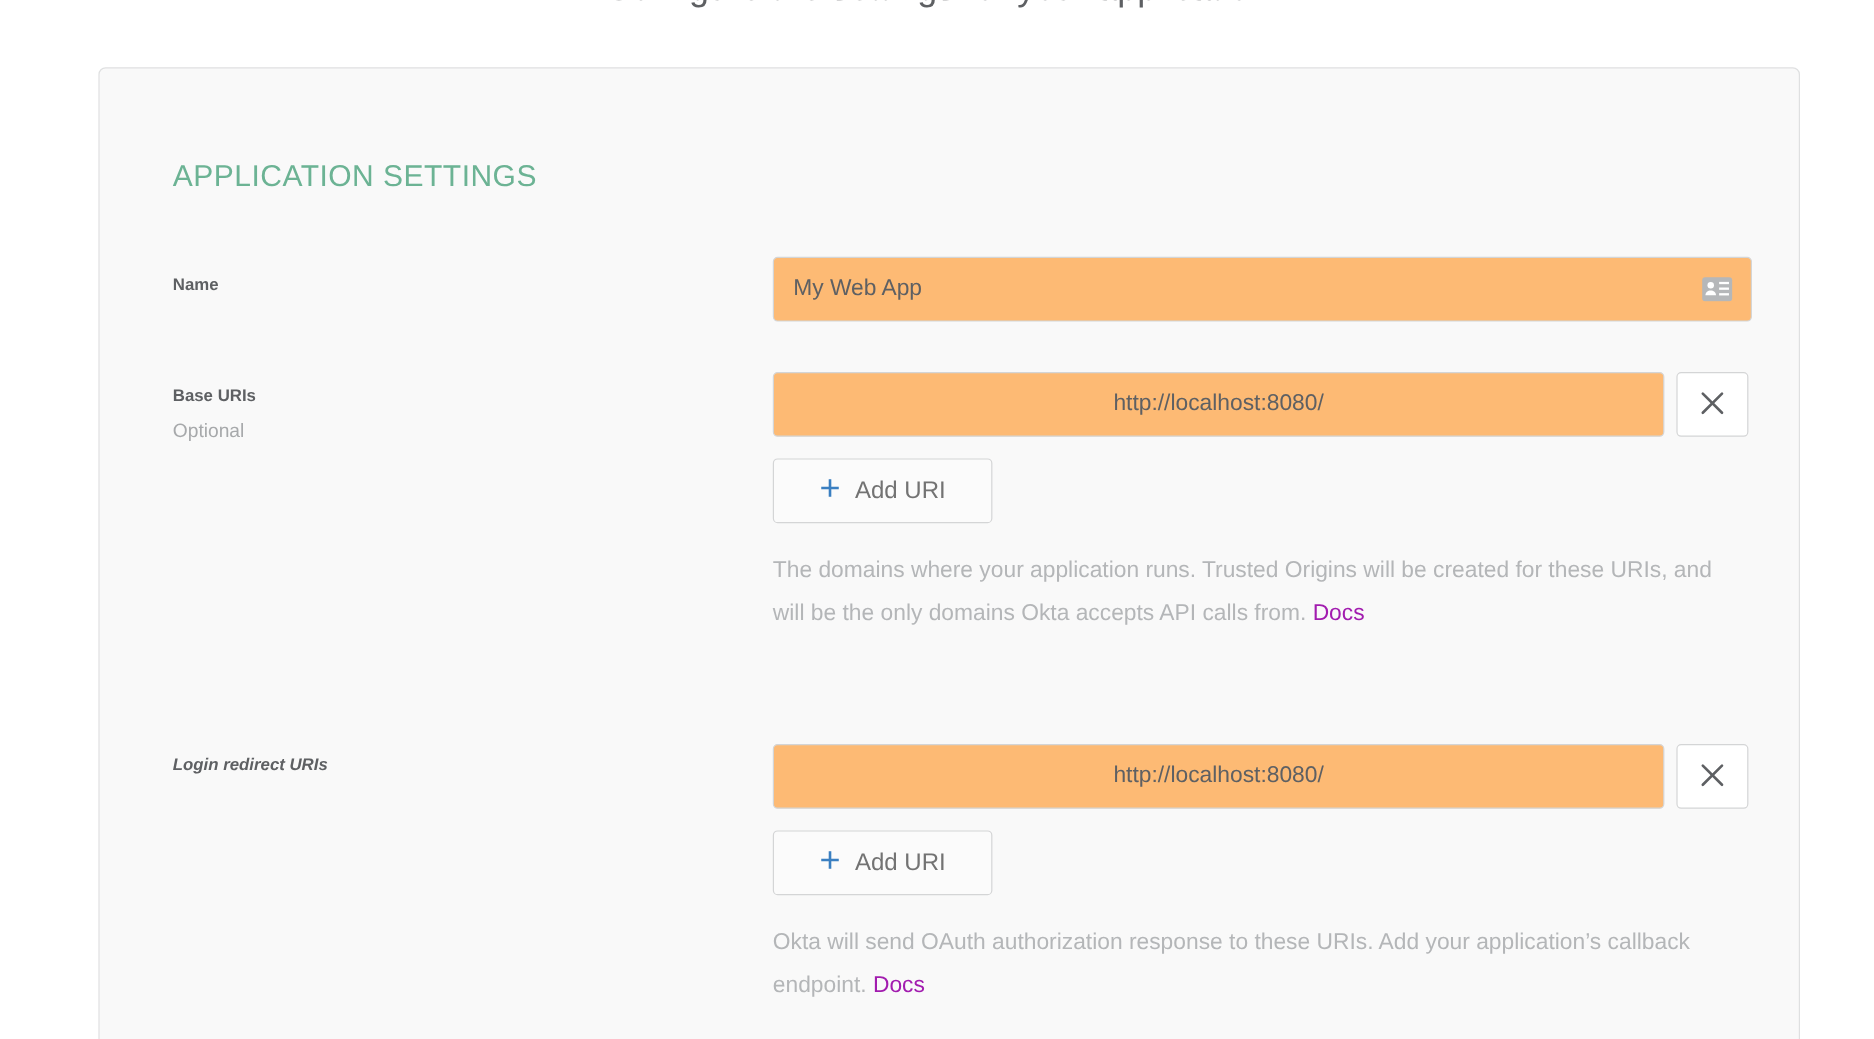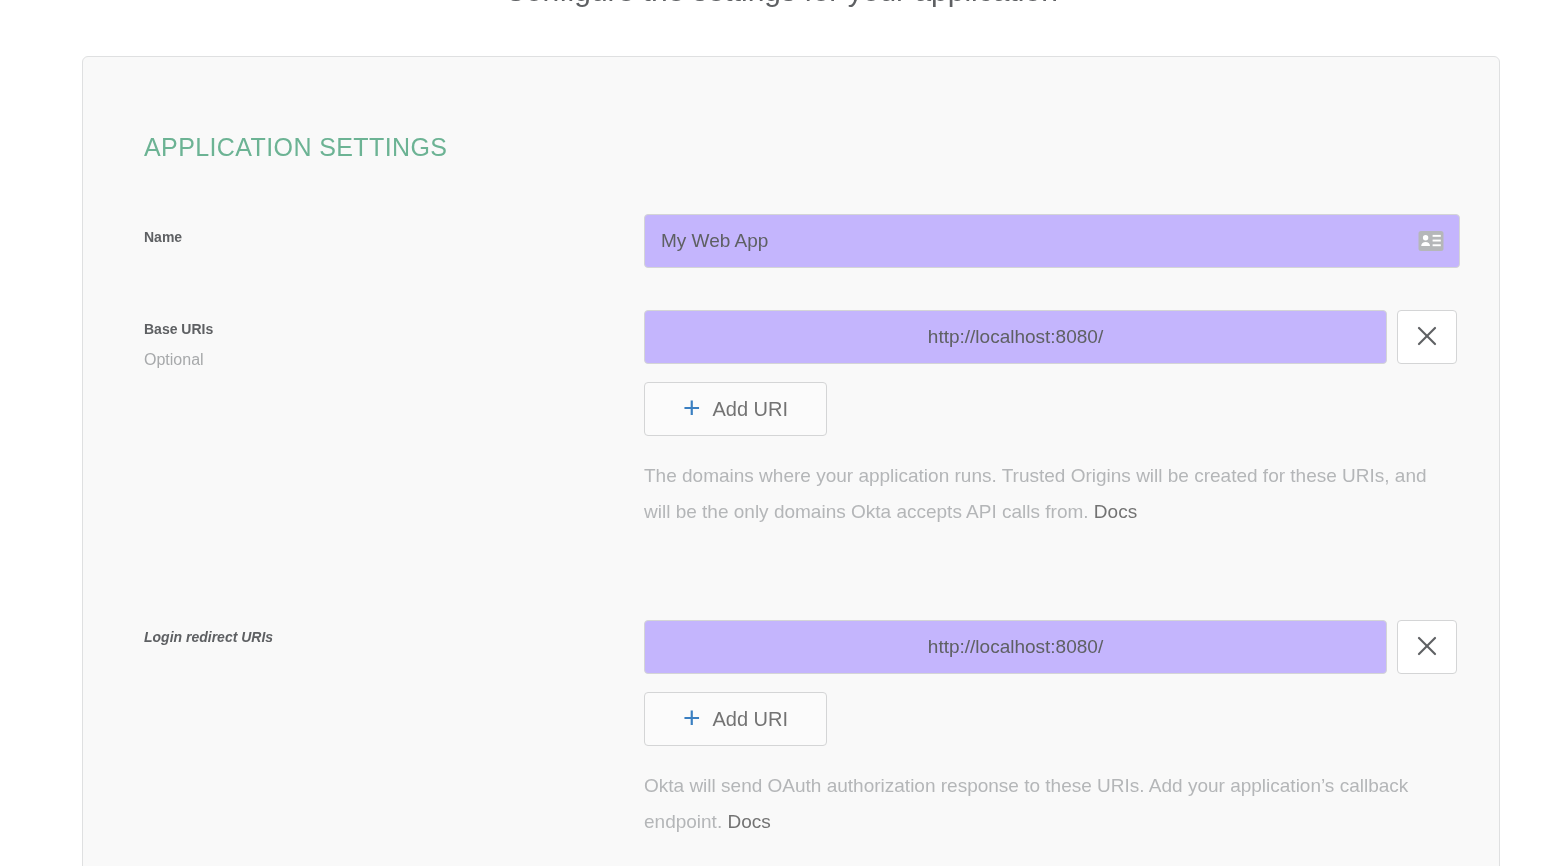--- a/index.html
+++ b/index.html
@@ -64,21 +64,21 @@
     font-weight: normal;
     color: #a7a9ab;
     white-space: nowrap;
   }
 
   .control-col { position: absolute; left: 561px; }
 
   .text-input {
     display: block;
     height: 54px;
-    background: #c4b5fd;
+    background: #fdba74;
     border: 1px solid #d4d5d6;
     border-radius: 4px;
     font-family: "Liberation Sans", sans-serif;
     font-size: 19px;
     color: #5e6063;
     padding: 11px 16px;
     outline: none;
   }
   .text-input.wide { width: 816px; }
   .text-input.narrow { width: 743px; text-align: center; }
@@ -136,21 +136,21 @@
   }
 
   .help-text {
     margin-top: 22px;
     width: 800px;
     font-size: 19px;
     line-height: 36px;
     color: #b4b6b8;
   }
   .help-text .doc-link {
-    color: #737373;
+    color: #a21caf;
     text-decoration: none;
     cursor: pointer;
   }
 </style>
 </head>
 <body>
 
 <div id="clipped-heading">Configure the settings for your application</div>
 
 <div id="settings-panel">

